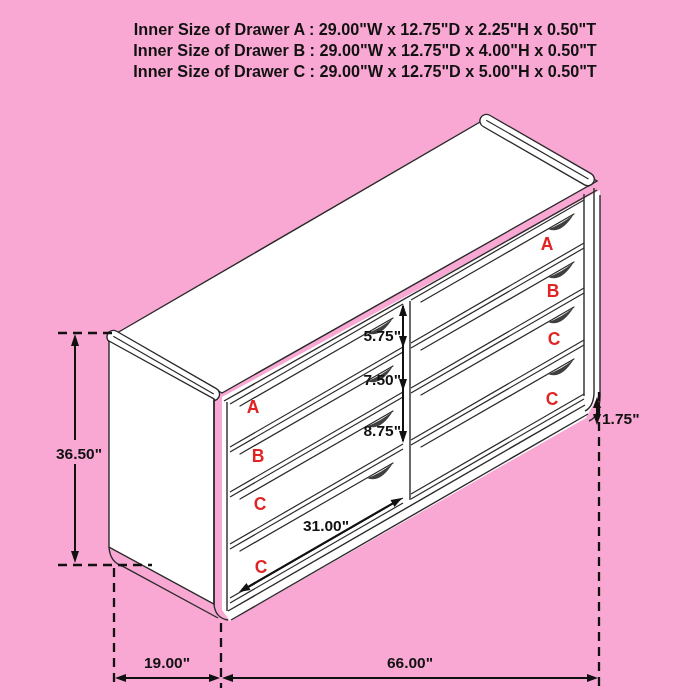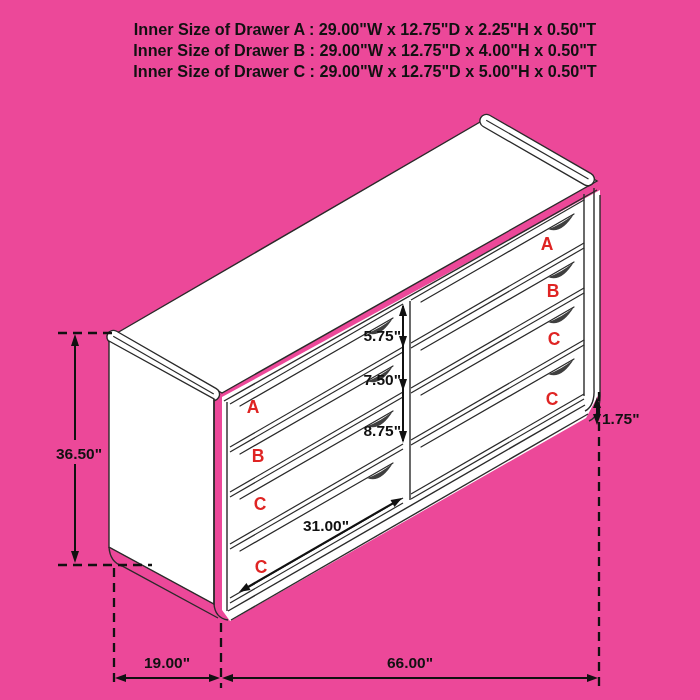--- a/index.html
+++ b/index.html
@@ -1,16 +1,16 @@
 <!DOCTYPE html>
 <html><head>
 <meta charset="utf-8">
 <style>
   html,body{margin:0;padding:0;background:#ffffff;}
-  #stage{position:relative;width:700px;height:700px;background:#ec4899;overflow:hidden;
+  #stage{position:relative;width:700px;height:700px;background:#f9a8d4;overflow:hidden;
          font-family:"Liberation Sans", sans-serif;}
   svg{position:absolute;left:0;top:0;}
   .hdr{font-family:"Liberation Sans", sans-serif;font-weight:bold;font-size:16.2px;fill:#111;}
   .dim{font-family:"Liberation Sans", sans-serif;font-weight:bold;font-size:15.5px;fill:#111;}
   .ltr{font-family:"Liberation Sans", sans-serif;font-weight:bold;font-size:17.5px;}
   .ln{stroke:#2a2a2a;stroke-width:1.4;fill:none;}
   .thin{stroke:#2a2a2a;stroke-width:1.2;fill:none;}
   .white{fill:#ffffff;}
   .dimln{stroke:#111;stroke-width:2;fill:none;}
   .dash{stroke:#111;stroke-width:2.3;fill:none;stroke-dasharray:9 6;}

